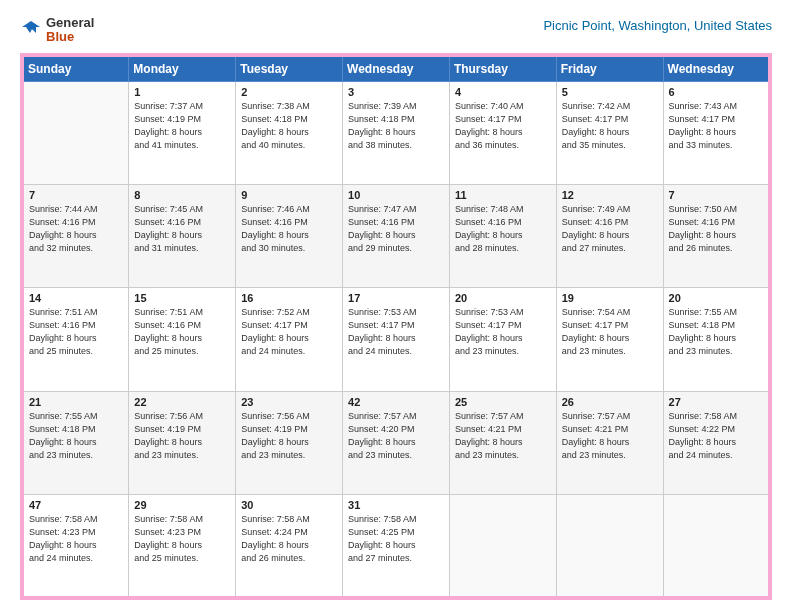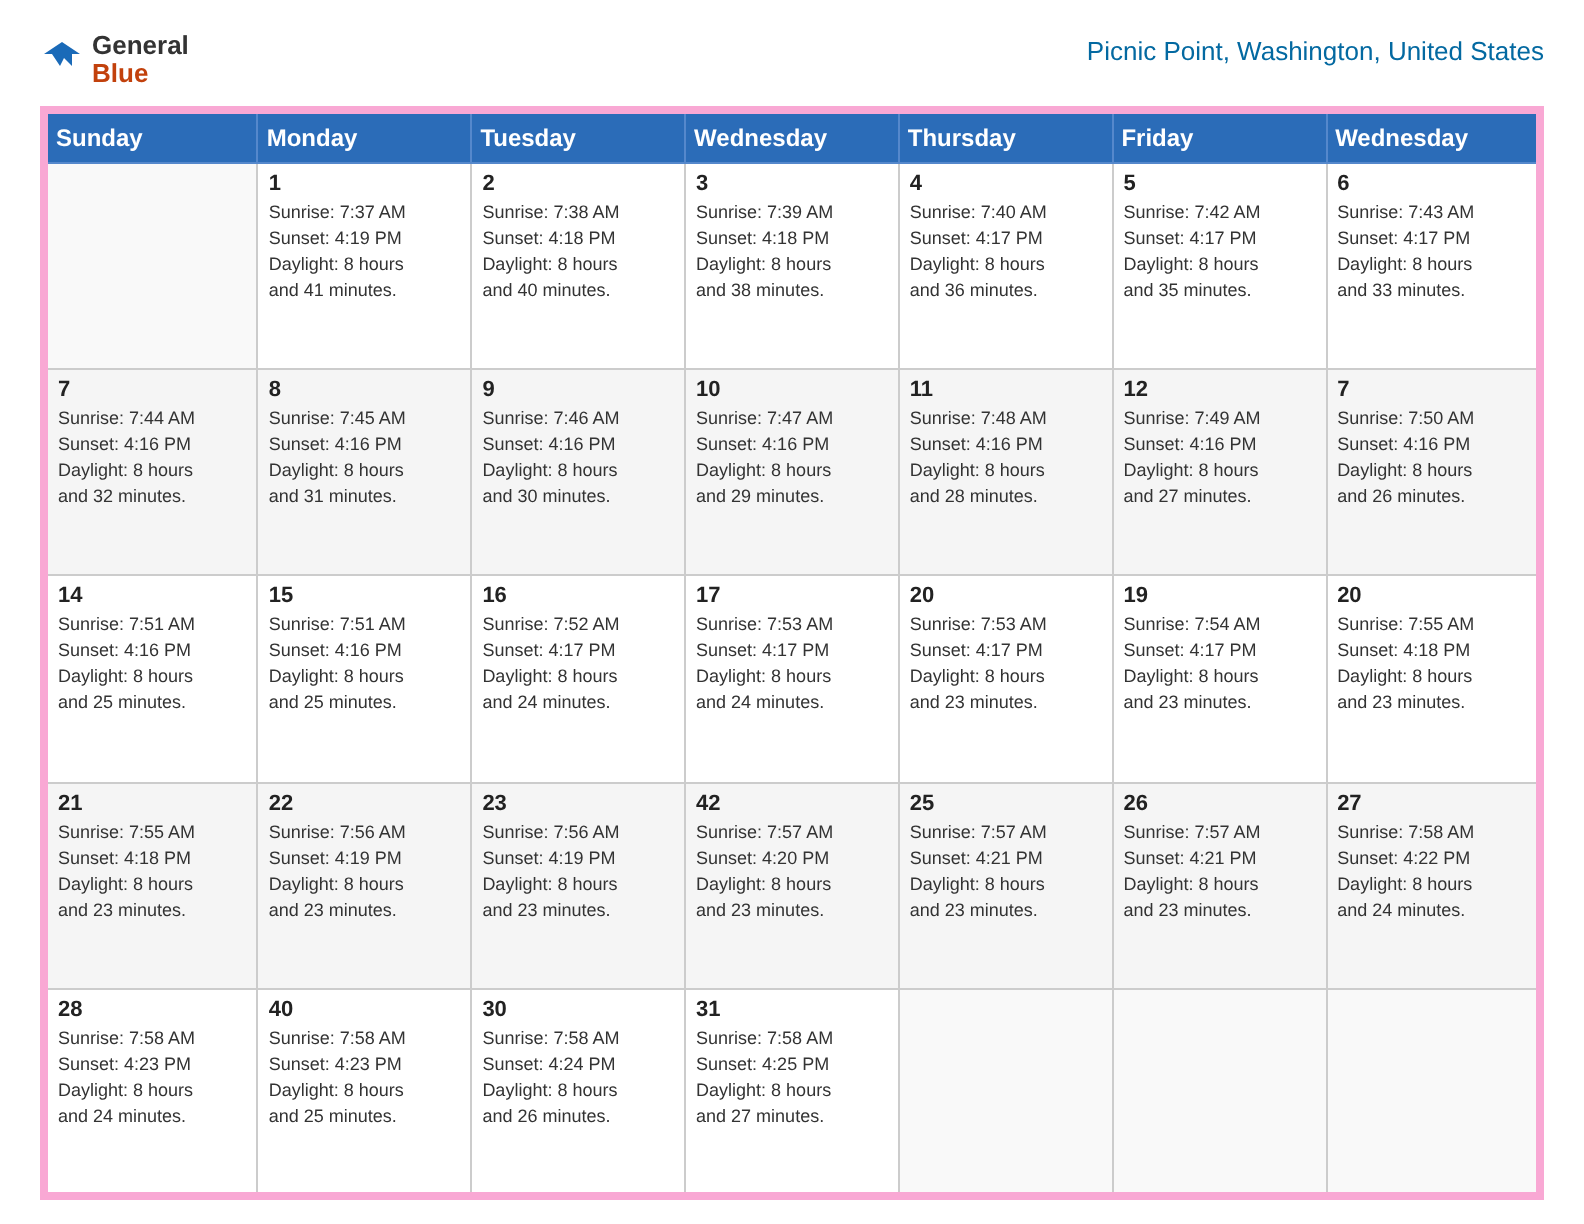--- a/index.html
+++ b/index.html
@@ -237,25 +237,25 @@
             <span class="day-num">26</span>
             <div class="day-info">Sunrise: 7:57 AM<br>Sunset: 4:21 PM<br>Daylight: 8 hours<br>and 23 minutes.</div>
           </td>
           <td>
             <span class="day-num">27</span>
             <div class="day-info">Sunrise: 7:58 AM<br>Sunset: 4:22 PM<br>Daylight: 8 hours<br>and 24 minutes.</div>
           </td>
         </tr>
         <tr>
           <td>
-            <span class="day-num">28</span>
+            <span class="day-num">47</span>
             <div class="day-info">Sunrise: 7:58 AM<br>Sunset: 4:23 PM<br>Daylight: 8 hours<br>and 24 minutes.</div>
           </td>
           <td>
-            <span class="day-num">40</span>
+            <span class="day-num">29</span>
             <div class="day-info">Sunrise: 7:58 AM<br>Sunset: 4:23 PM<br>Daylight: 8 hours<br>and 25 minutes.</div>
           </td>
           <td>
             <span class="day-num">30</span>
             <div class="day-info">Sunrise: 7:58 AM<br>Sunset: 4:24 PM<br>Daylight: 8 hours<br>and 26 minutes.</div>
           </td>
           <td>
             <span class="day-num">31</span>
             <div class="day-info">Sunrise: 7:58 AM<br>Sunset: 4:25 PM<br>Daylight: 8 hours<br>and 27 minutes.</div>
           </td>

